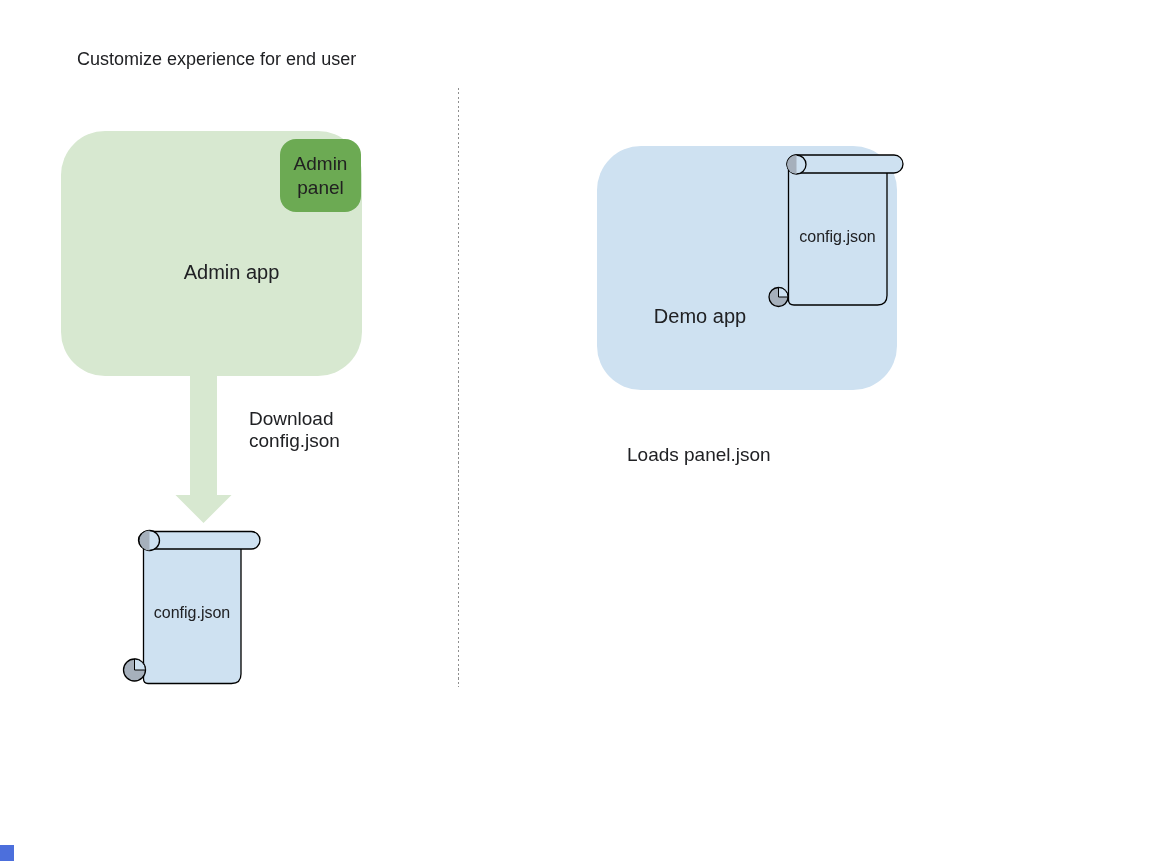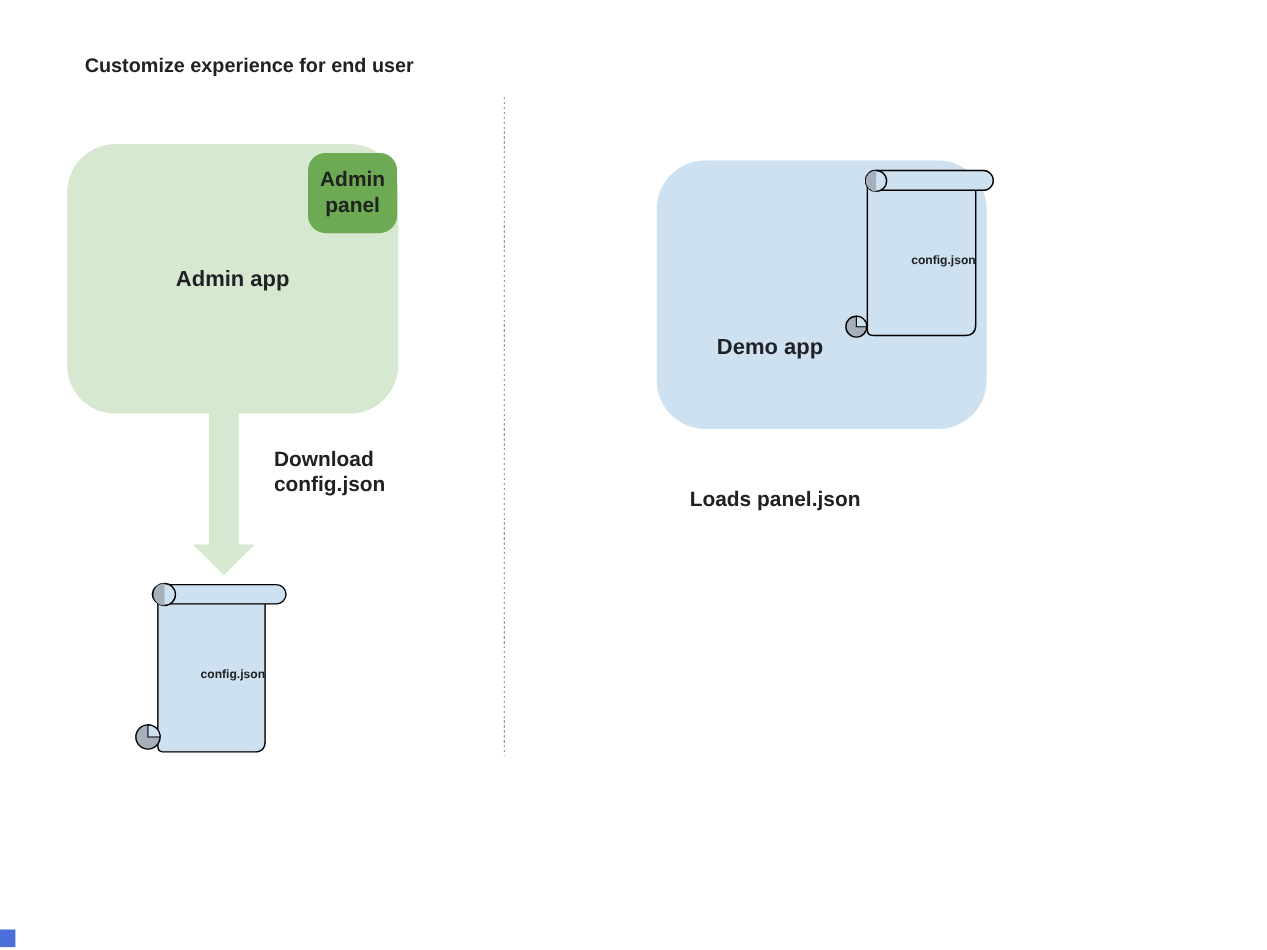--- a/index.html
+++ b/index.html
@@ -6,21 +6,20 @@
   body{
     font-family:"Liberation Sans", sans-serif;
     background:#ffffff;
   }
   .canvas{
     position:relative;
     width:1000px;height:864px;
     background:var(--background,#ffffff);
     overflow:hidden;
     color:var(--text,#202124);
-    font-weight:bold;
   }
   .abs{position:absolute;}
   .section-title{
     font-size:18px;
     line-height:20px;
     white-space:nowrap;
     color:var(--text);
   }
   .divider{
     width:1px;
@@ -52,23 +51,23 @@
     line-height:22px;
     text-align:center;
     color:var(--text);
   }
   .caption{
     font-size:19px;
     line-height:22px;
     color:var(--text);
   }
   .config-label{
-    font-size:11px;
+    font-size:16px;
     line-height:18px;
-    text-align:right;
+    text-align:center;
     color:var(--text);
   }
   .marker{
     background:var(--marker-blue);
   }
   svg{display:block;overflow:visible;}
 </style>
 </head>
 <body>
 
@@ -81,21 +80,21 @@
   <svg class="abs" style="left:170px;top:374px;" width="70" height="152" viewBox="170 374 70 152">
     <polygon points="190,375 217,375 217,495 231.5,495 203.5,523 175.5,495 190,495" fill="#d7e8d0"></polygon>
   </svg>
 
   <div class="abs app-box admin-app-box" style="left:61px;top:131px;width:301px;height:245px;"></div>
 
   <div class="abs admin-panel" style="left:280px;top:139px;width:81px;height:73px;">
     <span>Admin panel</span>
   </div>
 
-  <div class="abs app-label" style="left:61px;top:243px;width:301px;">Admin app</div>
+  <div class="abs app-label" style="left:61px;top:261px;width:301px;padding-left:20px;">Admin app</div>
 
   <div class="abs caption" style="left:249px;top:408px;width:104px;">Download config.json</div>
 
   <svg class="abs" style="left:118px;top:520px;" width="160" height="175" viewBox="118 520 160 175">
     <path d="M143.5,540 L241,540 L241,674 Q241,683.5 231.5,683.5 L148,683.5 Q143.5,683.5 143.5,678.5 Z" fill="#cee1f1" stroke="#000000" stroke-width="1.3"></path>
     <circle cx="134.5" cy="670" r="11" fill="#a6b0bc" stroke="#000000" stroke-width="1.3"></circle>
     <path d="M134.5,670 L134.5,659 A11,11 0 0,1 145.5,670 Z" fill="#cee1f1" stroke="#000000" stroke-width="1"></path>
     <rect x="138.5" y="531.5" width="121.5" height="17.5" rx="8.75" fill="#cee1f1" stroke="#000000" stroke-width="1.3"></rect>
     <circle cx="149.5" cy="540.5" r="10" fill="#cee1f1" stroke="#000000" stroke-width="1.3"></circle>
     <path d="M149.5,530.5 A10,10 0 0,0 149.5,550.5 Z" fill="#a6b0bc"></path>

